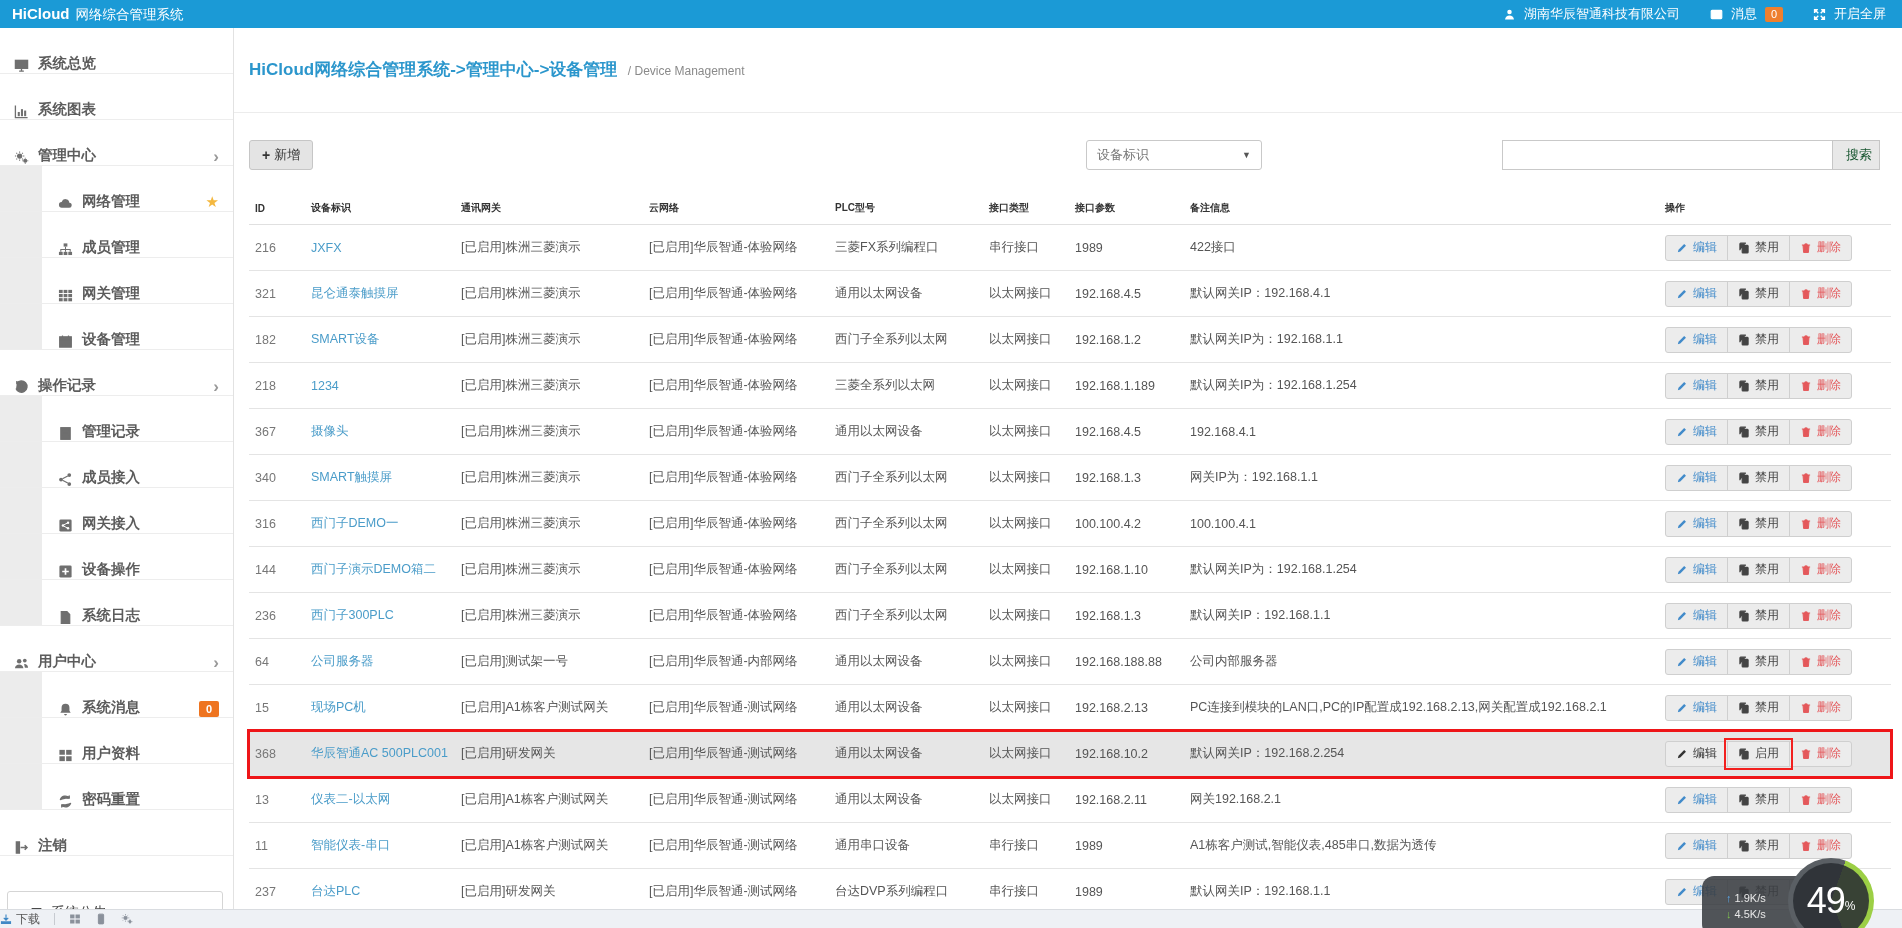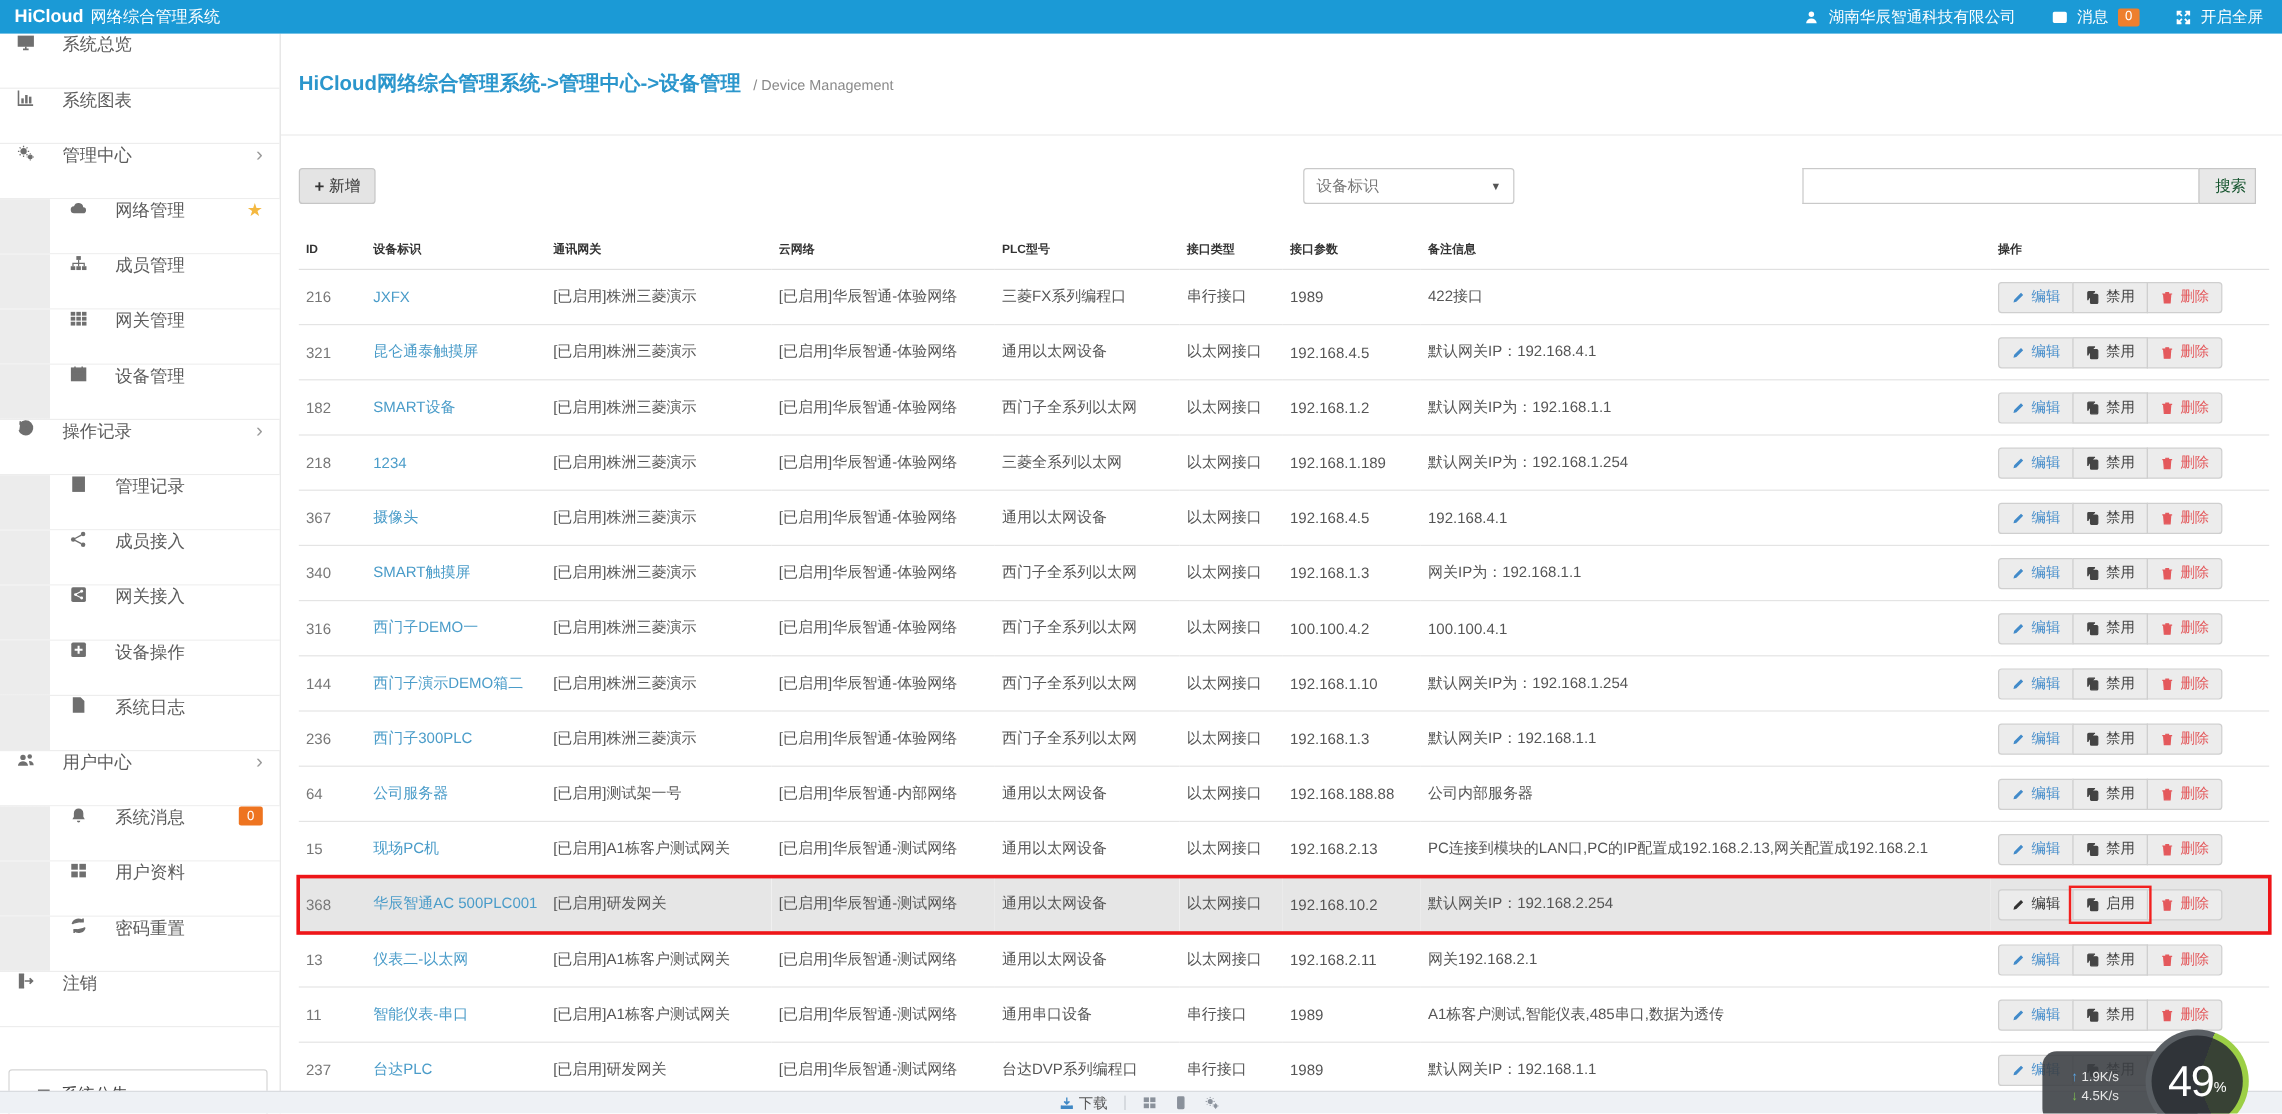--- a/index.html
+++ b/index.html
@@ -12,22 +12,22 @@
   .brand-bold{font-size:15px;font-weight:bold;}
   .brand-rest{font-size:13.5px;margin-left:6px;}
   .topbar-right{margin-left:auto;display:flex;align-items:center;gap:30px;padding-right:16px;font-size:13px;}
   .tb-item{display:flex;align-items:center;gap:8px;cursor:pointer;}
   .tb-badge{background:#ee7f2d;color:#fff;font-size:11px;line-height:15px;padding:0 6px;border-radius:2px;}
   .ico{display:inline-flex;width:13px;height:13px;vertical-align:-2px;}
   .ico svg{width:100%;height:100%;fill:currentColor;}
   
   .sidebar{position:absolute;top:28px;left:0;width:233px;bottom:0;background:#fff;
            border-right:1px solid #e2e2e2;z-index:5;}
-  .sb-item{height:46px;box-sizing:border-box;display:flex;align-items:flex-start;gap:23px;
-           border-bottom:1px solid #ededed;color:#5c5c5c;font-size:14.5px;padding:0 14px;cursor:pointer;}
+  .sb-item{height:46px;box-sizing:border-box;display:flex;align-items:flex-end;gap:9px;
+           border-bottom:1px solid #ededed;color:#5c5c5c;font-size:14.5px;padding:0 14px;cursor:pointer;font-weight:bold;}
   .sb-item .ico{width:15px;height:15px;color:#6f6f6f;}
   .sb-item.sub{background:linear-gradient(to right,#ececec 42px,#ffffff 42px);padding-left:58px;}
   .sb-chev{margin-left:auto;color:#9a9a9a;font-size:17px;line-height:1;}
   .sb-star{margin-left:auto;color:#f4b840;font-size:15px;}
   .sb-badge{margin-left:auto;background:#ee7420;color:#fff;font-size:11px;line-height:16px;padding:0 7px;border-radius:2px;}
   .sb-partial{position:absolute;top:863px;left:7px;width:216px;height:60px;border:1px solid #d5d5d5;
               border-radius:3px;box-sizing:border-box;padding:12px 0 0 22px;display:flex;gap:8px;
               align-items:flex-start;color:#444;font-size:14px;overflow:hidden;background:#fff;}
   .sb-partial .ico{width:13px;height:13px;color:#444;margin-top:2px;}
   
@@ -65,21 +65,21 @@
   .abtn .ico{width:12px;height:12px;}
   .abtn.edit{color:#428bca;}
   .abtn.del{color:#e4595c;}
   tr.hl td{background:#e6e6e6;}
   tr.hl{outline:3px solid #ee1518;outline-offset:-1px;}
   tr.hl .abtn.edit{color:#333;}
   .abtn.annot{outline:2px solid #f2201f;outline-offset:1px;position:relative;z-index:2;}
   
   .bottombar{position:absolute;left:0;right:0;bottom:0;height:18px;background:#eef1f5;
              border-top:1px solid #d9dce0;z-index:20;display:flex;align-items:center;
-             justify-content:center;gap:14px;padding-right:30px;font-size:12px;color:#555;padding-left:27px;}
+             justify-content:flex-start;gap:14px;padding-right:30px;font-size:12px;color:#555;}
   .bb-item{display:flex;align-items:center;gap:4px;cursor:pointer;}
   .bb-item .ico{width:12px;height:12px;color:#3f88c5;}
   .bb-sep{width:1px;height:12px;background:#c7cbd1;}
   .bb-ico{width:12px;height:12px;color:#8a919b;display:inline-flex;cursor:pointer;}
   .bb-ico svg{width:100%;height:100%;fill:currentColor;}
   .speed{position:absolute;left:1702px;top:876px;width:130px;height:60px;background:rgba(58,62,66,.88);
          border-radius:12px;z-index:25;color:#e8e8e8;font-size:11px;display:flex;flex-direction:column;
          justify-content:center;gap:2px;padding-left:24px;box-sizing:border-box;line-height:14px;}
   .spd-up{color:#e8e8e8;}.spd-up b{color:#5aa7e8;font-weight:normal;margin-right:3px;}
   .spd-dn{color:#e8e8e8;}.spd-dn b{color:#7ec14f;font-weight:normal;margin-right:3px;}

